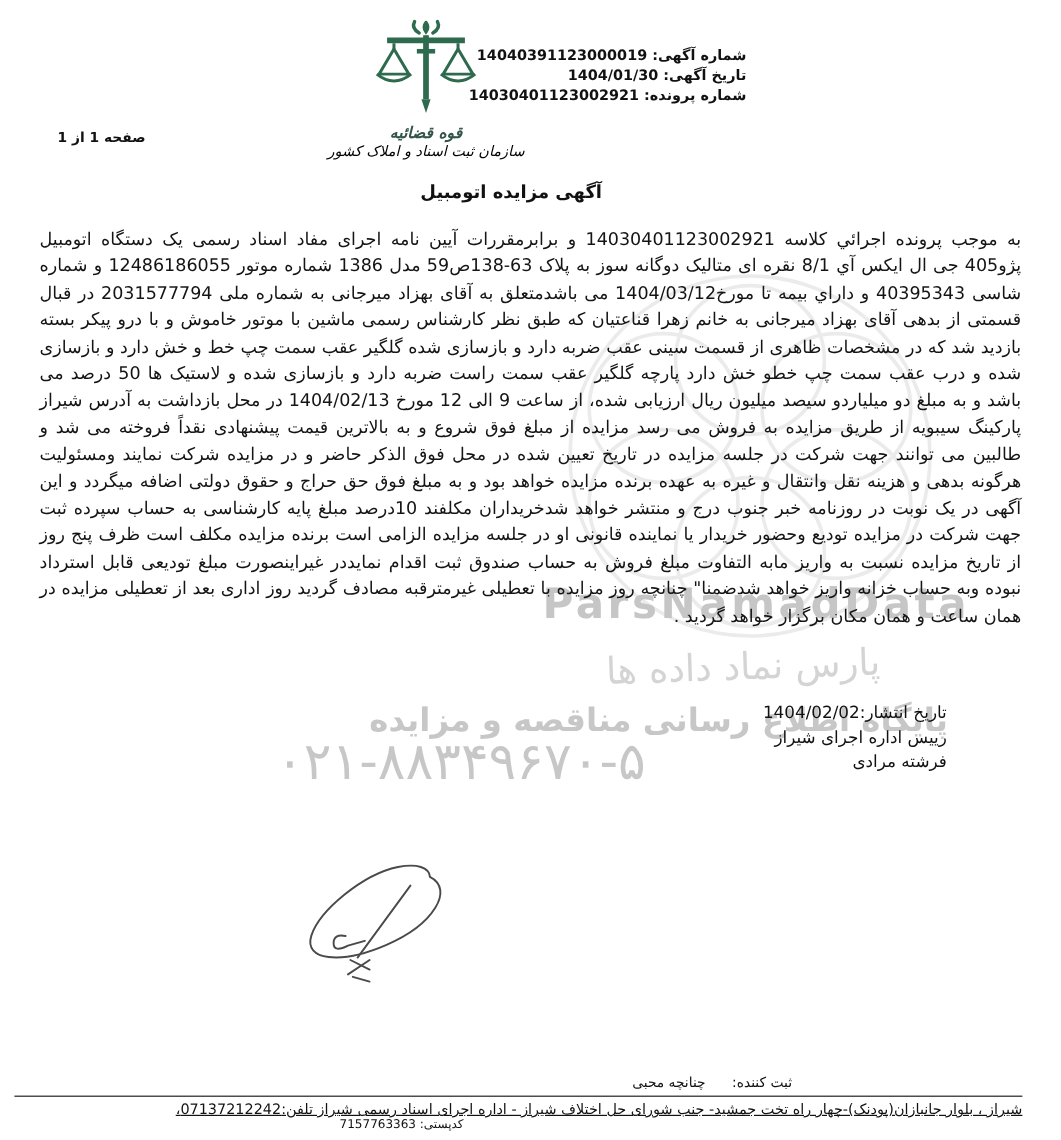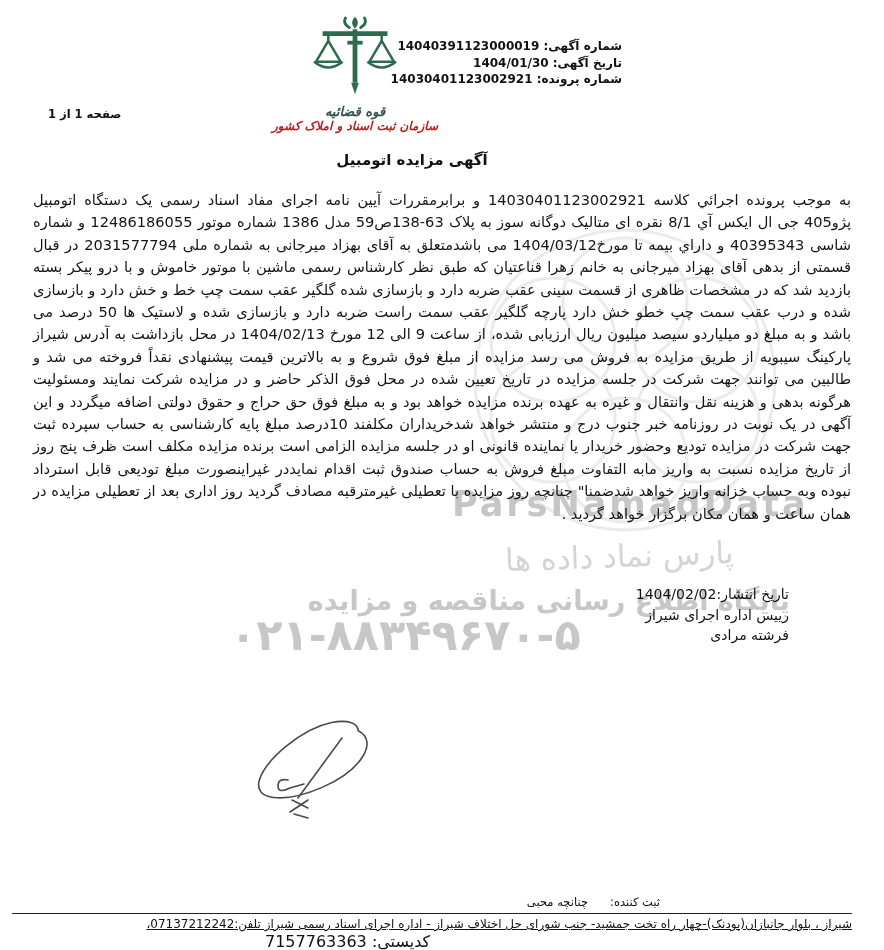--- a/index.html
+++ b/index.html
@@ -5,47 +5,47 @@
   html,body{margin:0;padding:0;background:#ffffff;}
   .page{position:relative;width:884px;height:950px;background:#fff;overflow:hidden;
         font-family:"DejaVu Sans", sans-serif;color:#111;}
   
   .wm{position:absolute;z-index:1;color:#c9c9c9;}
   .wm-flower{left:385px;top:222px;}
   .wm-latin{left:452px;top:484px;font-size:35px;font-weight:bold;letter-spacing:3px;color:#c6c6c6;}
   .wm-fa-brand{right:150px;top:538px;font-size:31px;direction:rtl;color:#d4d4d4;
                transform:rotate(-2deg);letter-spacing:2px;}
   .wm-tagline{right:94px;top:585px;font-size:27px;font-weight:bold;direction:rtl;color:#c7c7c7;}
-  .wm-phone{left:230px;top:610px;font-size:43px;font-weight:bold;direction:ltr;
+  .wm-phone{left:230px;top:610px;font-size:43px;font-weight:normal;direction:ltr;
             letter-spacing:7px;color:#c7c7c7;}
   
   .logo{position:absolute;left:255px;top:16px;width:200px;text-align:center;z-index:2;}
   .logo-cal1{font-size:13px;font-weight:bold;font-style:italic;color:#33544a;margin-top:2px;}
-  .logo-cal2{font-size:12px;font-style:italic;color:#b91c1c;white-space:nowrap;font-weight:bold;}
+  .logo-cal2{font-size:12px;font-style:italic;color:#000000;white-space:nowrap;}
   .header-info{position:absolute;right:262px;top:38px;z-index:2;direction:rtl;
                text-align:right;font-size:12px;font-weight:bold;line-height:16.5px;white-space:nowrap;}
   .header-info .num{font-family:"DejaVu Sans", sans-serif;}
   .page-indicator{position:absolute;left:48px;top:107px;z-index:2;direction:rtl;
                   font-size:11.5px;font-weight:bold;}
   
   .doc-title{position:absolute;left:0;top:151px;width:824px;text-align:center;z-index:2;
-             font-size:15px;font-weight:bold;direction:rtl;}
+             font-size:15px;font-weight:bold;direction:rtl;padding-left:14px;}
   .body-text{position:absolute;left:33px;top:177px;width:818px;z-index:2;direction:rtl;
              text-align:justify;font-size:14.6px;line-height:22.4px;color:#141414;margin-top:12px;}
   
   .publication{position:absolute;right:95px;top:584px;z-index:2;direction:rtl;text-align:right;
                font-size:14px;line-height:20.5px;white-space:nowrap;}
   
   .signature{position:absolute;left:242px;top:712px;z-index:2;}
   
   .registrar{position:absolute;right:224px;top:895px;z-index:2;direction:rtl;font-size:11.5px;white-space:nowrap;}
   .registrar .gap{display:inline-block;width:22px;}
   .footer-rule{position:absolute;left:12px;top:913px;width:840px;border-top:1.6px solid #222;z-index:2;}
   .address{position:absolute;right:32px;top:917px;z-index:2;direction:rtl;font-size:12px;white-space:nowrap;text-decoration:underline;}
-  .postal{position:absolute;left:265px;top:932px;z-index:2;direction:rtl;font-size:16px;white-space:nowrap;}
+  .postal{position:absolute;left:283px;top:932px;z-index:2;direction:rtl;font-size:10px;white-space:nowrap;}
 </style>
 </head>
 <body>
 
 <div class="page">
 
   <svg class="wm wm-flower" width="480" height="320" viewBox="0 0 480 320" fill="none">
     <g stroke="#ebebeb" stroke-width="3" fill="none">
       <circle cx="240" cy="158" r="150"></circle>
       <circle cx="240" cy="78" r="62"></circle>

